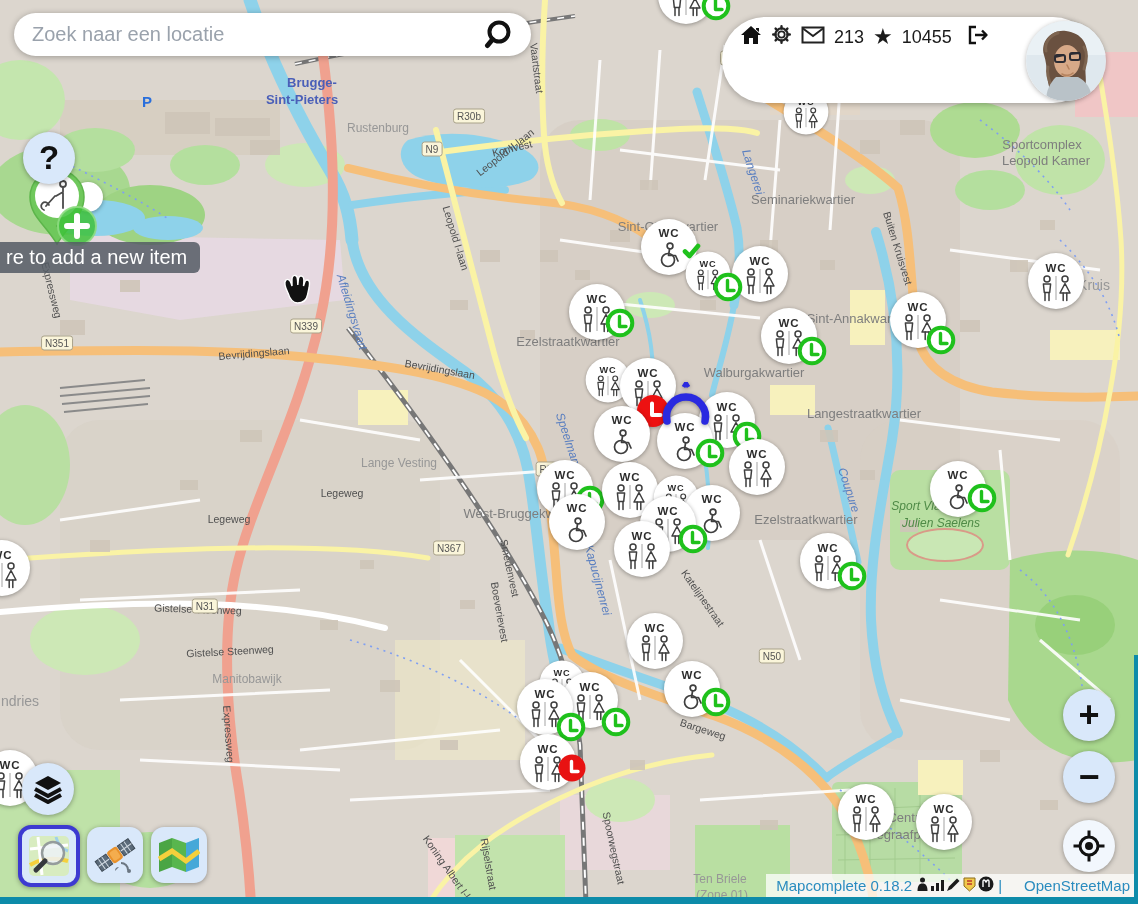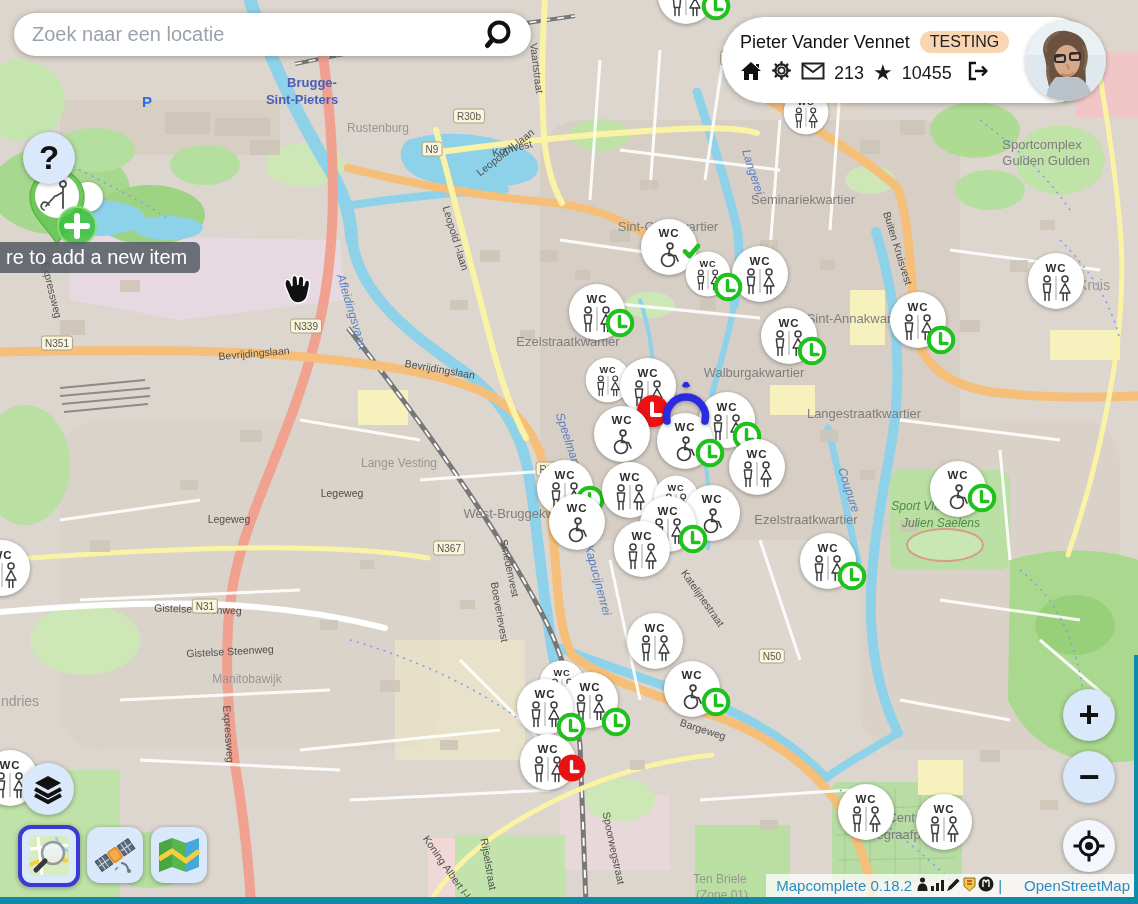--- a/index.html
+++ b/index.html
@@ -220,21 +220,21 @@
       <div class="maplabel station" style="left: 312px; top: 82px; transform: translate(-50%, -50%);">Brugge-</div>
       <div class="maplabel station" style="left: 302px; top: 99px; transform: translate(-50%, -50%);">Sint-Pieters</div>
       <div class="maplabel place" style="left: 378px; top: 128px; transform: translate(-50%, -50%);">Rustenburg</div>
       <div class="maplabel road" style="left: 537px; top: 68px; transform: translate(-50%, -50%) rotate(83deg);">Vaartstraat</div>
       <div class="maplabel road" style="left: 512px; top: 148px; transform: translate(-50%, -50%) rotate(-14deg);">Komvest</div>
       <div class="maplabel road" style="left: 505px; top: 152px; transform: translate(-50%, -50%) rotate(-38deg);">Leopold II-laan</div>
       <div class="maplabel road" style="left: 456px; top: 238px; transform: translate(-50%, -50%) rotate(73deg);">Leopold I-laan</div>
       <div class="maplabel district" style="left: 668px; top: 226px; transform: translate(-50%, -50%);">Sint-Gilliskwartier</div>
       <div class="maplabel district" style="left: 803px; top: 199px; transform: translate(-50%, -50%);">Seminariekwartier</div>
       <div class="maplabel district" style="left: 1042px; top: 144px; transform: translate(-50%, -50%);">Sportcomplex</div>
-      <div class="maplabel district" style="left: 1046px; top: 160px; transform: translate(-50%, -50%);">Gulden Gulden</div>
+      <div class="maplabel district" style="left: 1046px; top: 160px; transform: translate(-50%, -50%);">Leopold Kamer</div>
       <div class="maplabel water" style="left: 753px; top: 172px; transform: translate(-50%, -50%) rotate(72deg);">Langerei</div>
       <div class="maplabel road" style="left: 898px; top: 248px; transform: translate(-50%, -50%) rotate(73deg);">Buiten Kruisvest</div>
       <div class="maplabel place" style="left: 1094px; top: 285px; transform: translate(-50%, -50%); font-size: 14px;">Kruis</div>
       <div class="maplabel district" style="left: 858px; top: 318px; transform: translate(-50%, -50%);">Sint-Annakwartier</div>
       <div class="maplabel district" style="left: 754px; top: 372px; transform: translate(-50%, -50%);">Walburgakwartier</div>
       <div class="maplabel district" style="left: 864px; top: 413px; transform: translate(-50%, -50%);">Langestraatkwartier</div>
       <div class="maplabel district" style="left: 568px; top: 341px; transform: translate(-50%, -50%);">Ezelstraatkwartier</div>
       <div class="maplabel water" style="left: 352px; top: 312px; transform: translate(-50%, -50%) rotate(73deg);">Afleidingsvaart</div>
       <div class="maplabel road" style="left: 254px; top: 353px; transform: translate(-50%, -50%) rotate(-5deg);">Bevrijdingslaan</div>
       <div class="maplabel road" style="left: 440px; top: 369px; transform: translate(-50%, -50%) rotate(10deg);">Bevrijdingslaan</div>
@@ -932,24 +932,20 @@
     <input type="text" value="" placeholder="Zoek naar een locatie" style="">
     <span id="search-icon">
       <svg width="34" height="34" viewBox="0 0 34 34">
         <circle cx="15" cy="14" r="9.5" fill="none" stroke="#111" stroke-width="4"></circle>
         <path d="M8.5,21.5 L3.5,27.5" stroke="#111" stroke-width="5" stroke-linecap="round"></path>
       </svg>
     </span>
   </div>
 
   <div id="userpanel" class="ctrl">
-    <div id="user-row1">
-      <span id="user-name">Pieter Vander Vennet</span>
-      <span id="user-badge">TESTING</span>
-    </div>
     <div id="user-row2">
       <span>
         <svg width="22" height="20" viewBox="0 0 22 20">
             <path d="M11,1 L21,10 L18,10 L18,19 L13,19 L13,13 L9,13 L9,19 L4,19 L4,10 L1,10 Z M16,3 L19,3 L19,7 L16,4.5 Z" fill="#111"></path>
           </svg>
       </span>
       <span>
         <svg width="21" height="21" viewBox="0 0 21 21">
           <circle cx="10.5" cy="10.5" r="3.2" fill="none" stroke="#222" stroke-width="1.8"></circle>
           <g stroke="#222" stroke-width="2.4" stroke-linecap="round">

